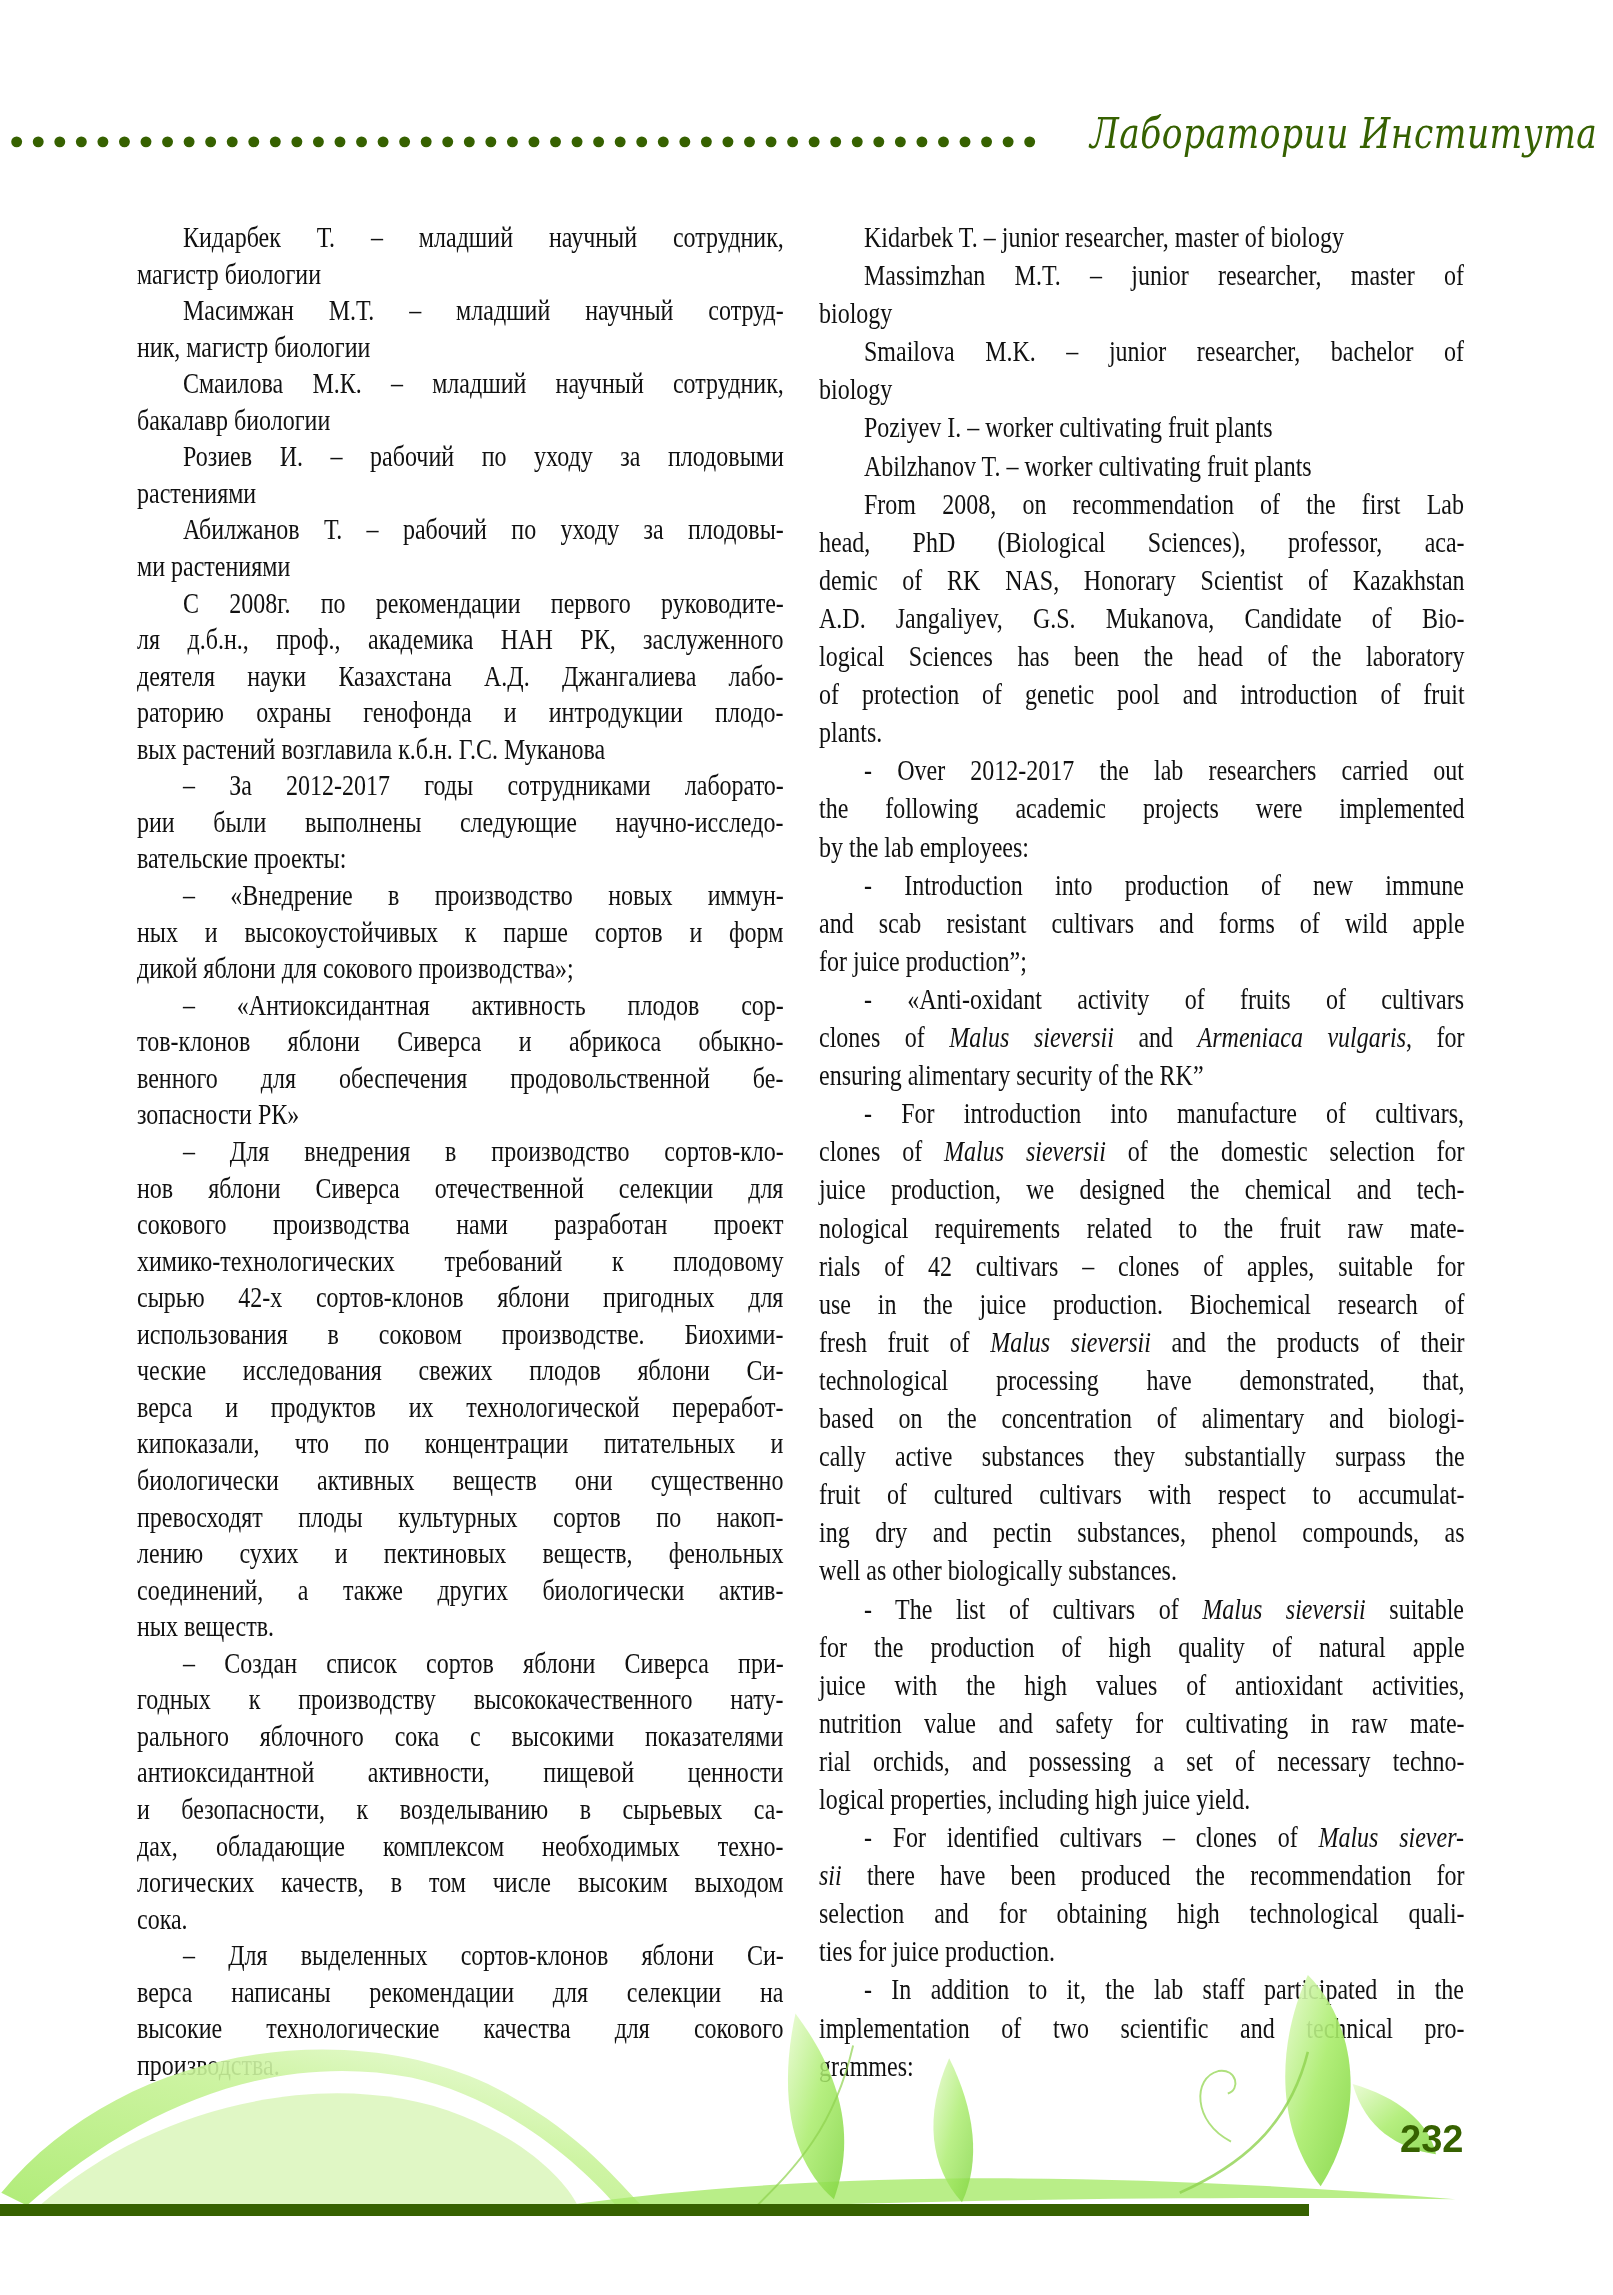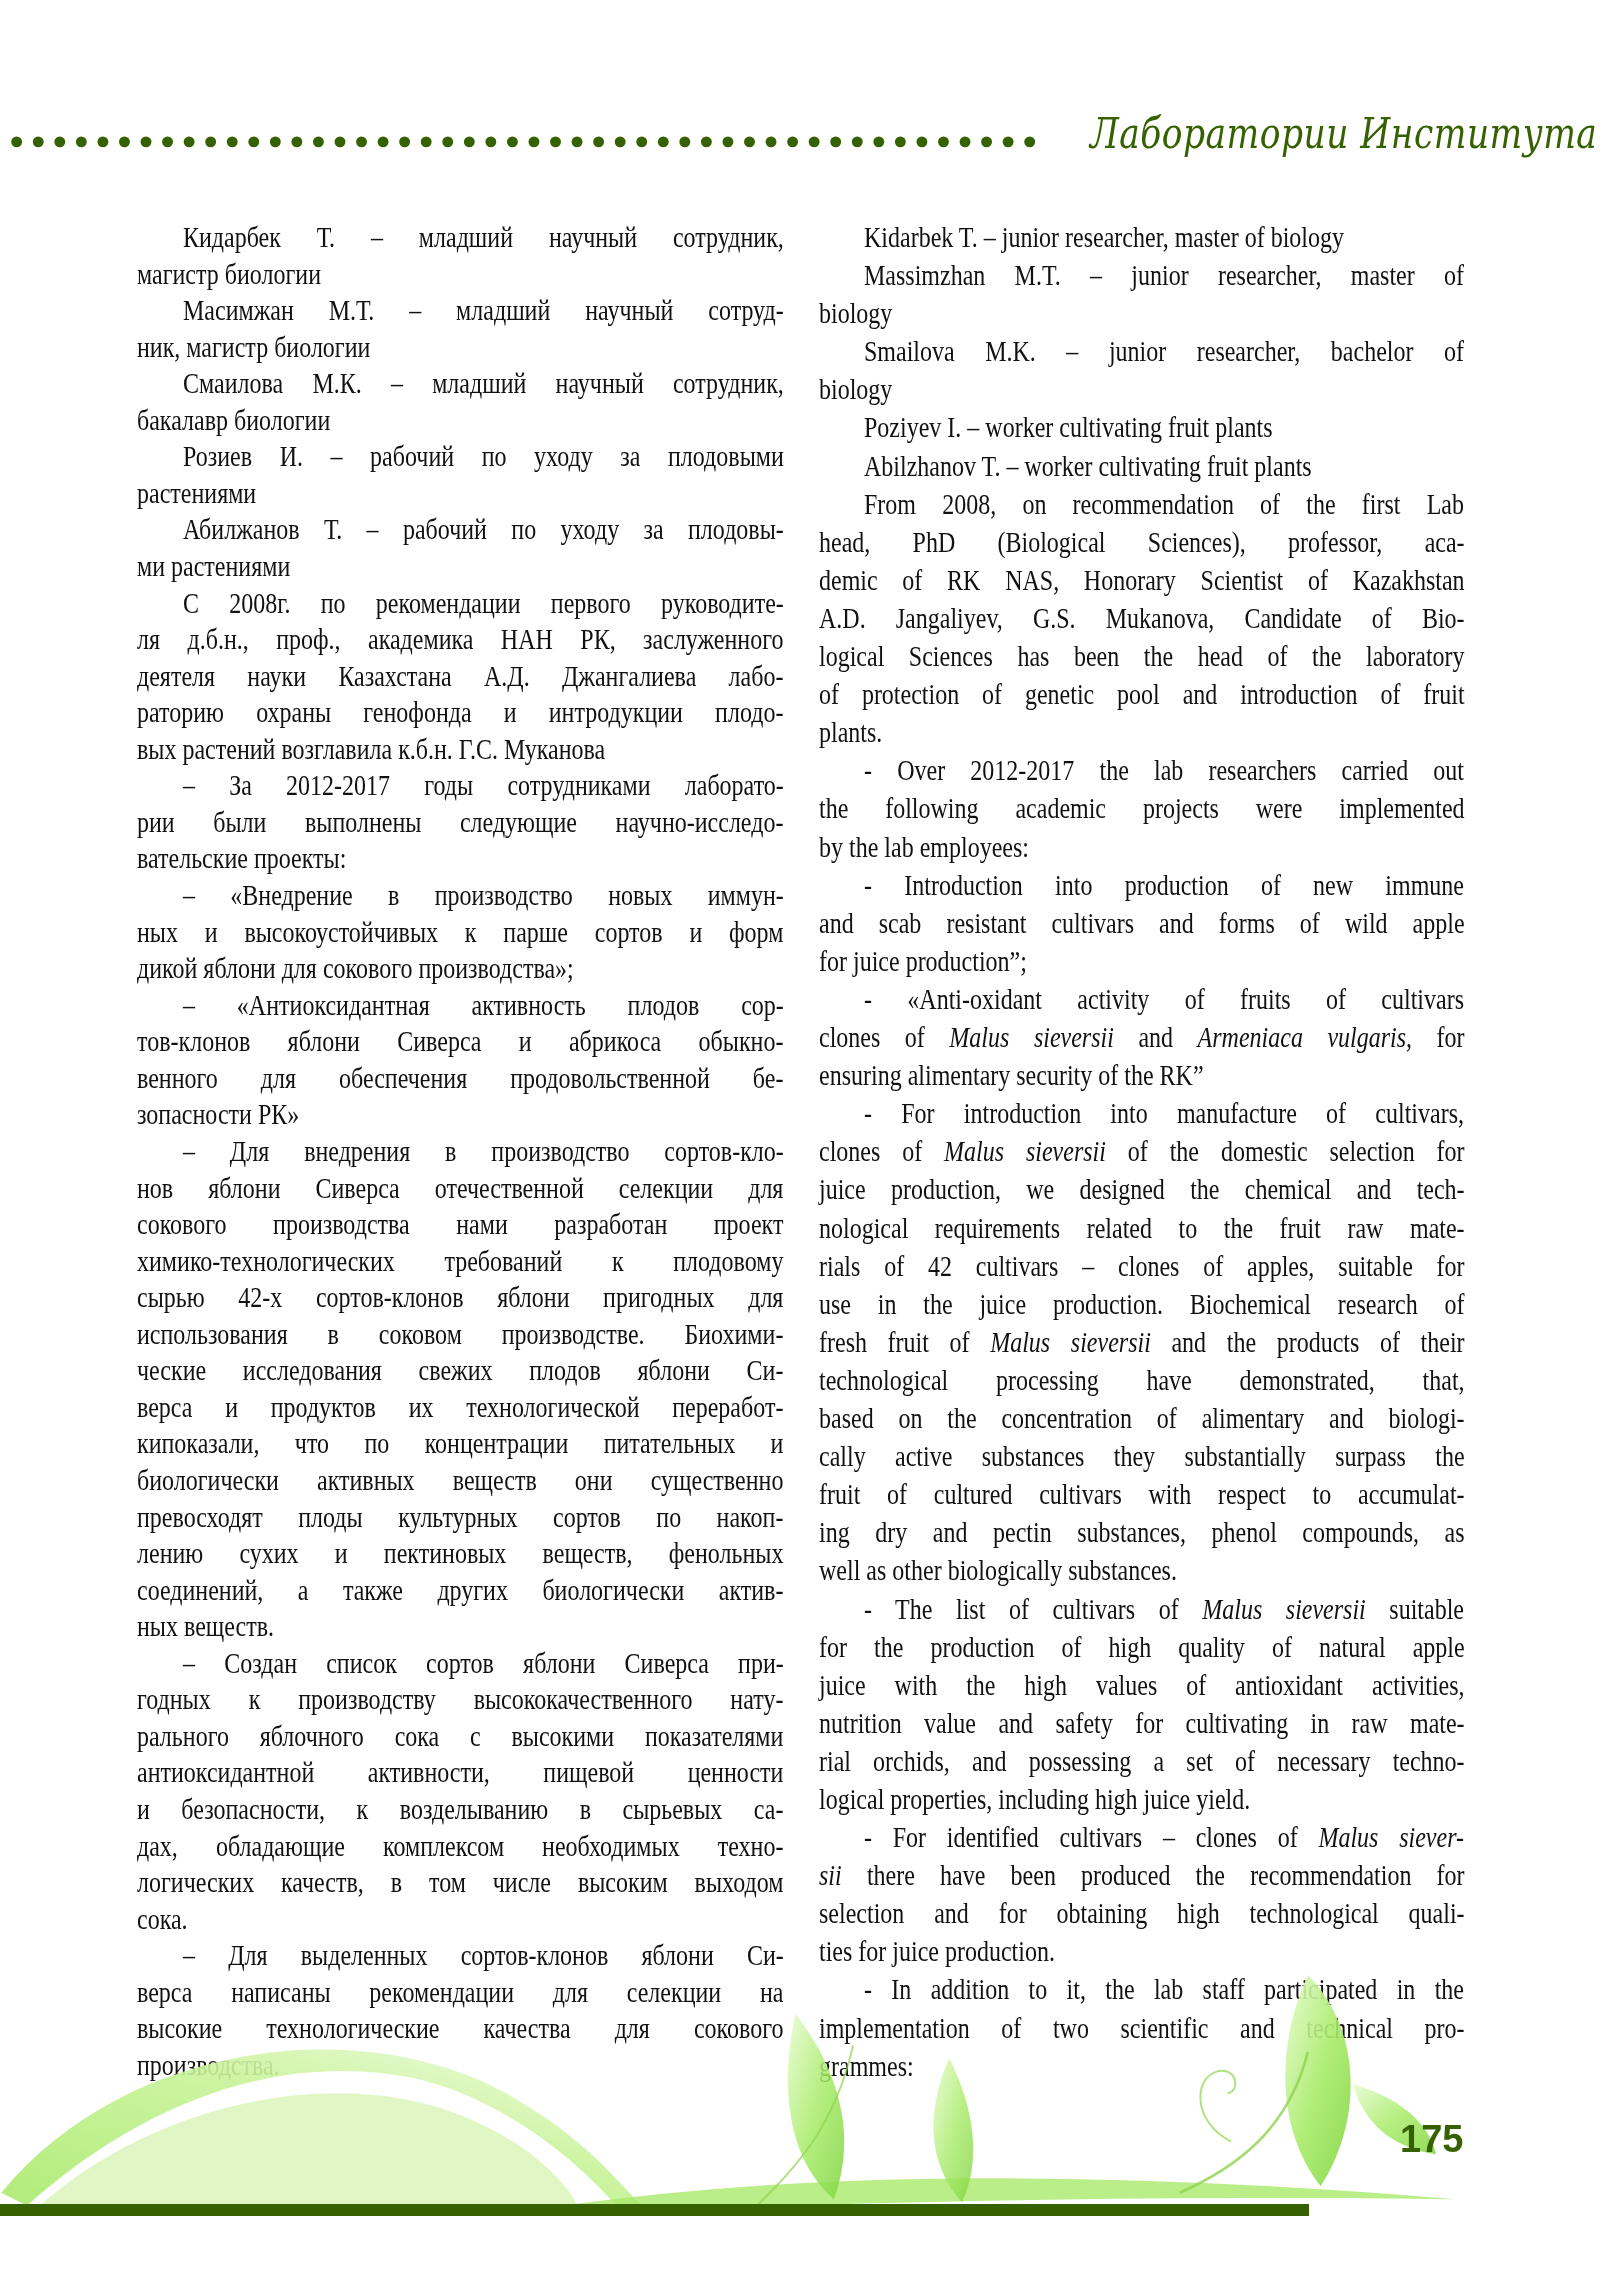--- a/index.html
+++ b/index.html
@@ -199,16 +199,16 @@
     <path d="M880 360 C 1300 300, 1800 310, 2270 350 C 1900 345, 1400 350, 1000 370 Z" fill="#a8ea6a" opacity="0.8"></path>
     <path d="M1240 60 C 1300 140, 1340 240, 1300 350 C 1240 300, 1210 200, 1240 60 Z" fill="url(#gLeaf)" opacity="0.85"></path>
     <path d="M1480 130 C 1440 220, 1450 300, 1500 355 C 1530 290, 1520 210, 1480 130 Z" fill="url(#gLeaf)" opacity="0.8"></path>
     <path d="M2040 0 C 2120 80, 2130 220, 2060 330 C 1990 240, 1990 110, 2040 0 Z" fill="url(#gLeaf)" opacity="0.9"></path>
     <path d="M2110 170 C 2180 190, 2230 230, 2240 280 C 2180 270, 2130 240, 2110 170 Z" fill="url(#gLeaf)" opacity="0.85"></path>
     <path d="M1840 340 C 1930 300, 2010 240, 2040 120" stroke="#8fd24f" stroke-width="4" fill="none" opacity="0.8"></path>
     <path d="M1920 260 C 1860 230, 1860 160, 1900 150 C 1930 145, 1935 180, 1915 185" stroke="#9ad85c" stroke-width="3" fill="none" opacity="0.8"></path>
     <path d="M1180 360 C 1240 300, 1300 240, 1330 110" stroke="#8fd24f" stroke-width="3" fill="none" opacity="0.7"></path>
   </svg>
 
-  <div class="page-number">175</div>
+  <div class="page-number">232</div>
   <div class="bottom-bar"></div>
 </div>
 
 
 </body></html>

